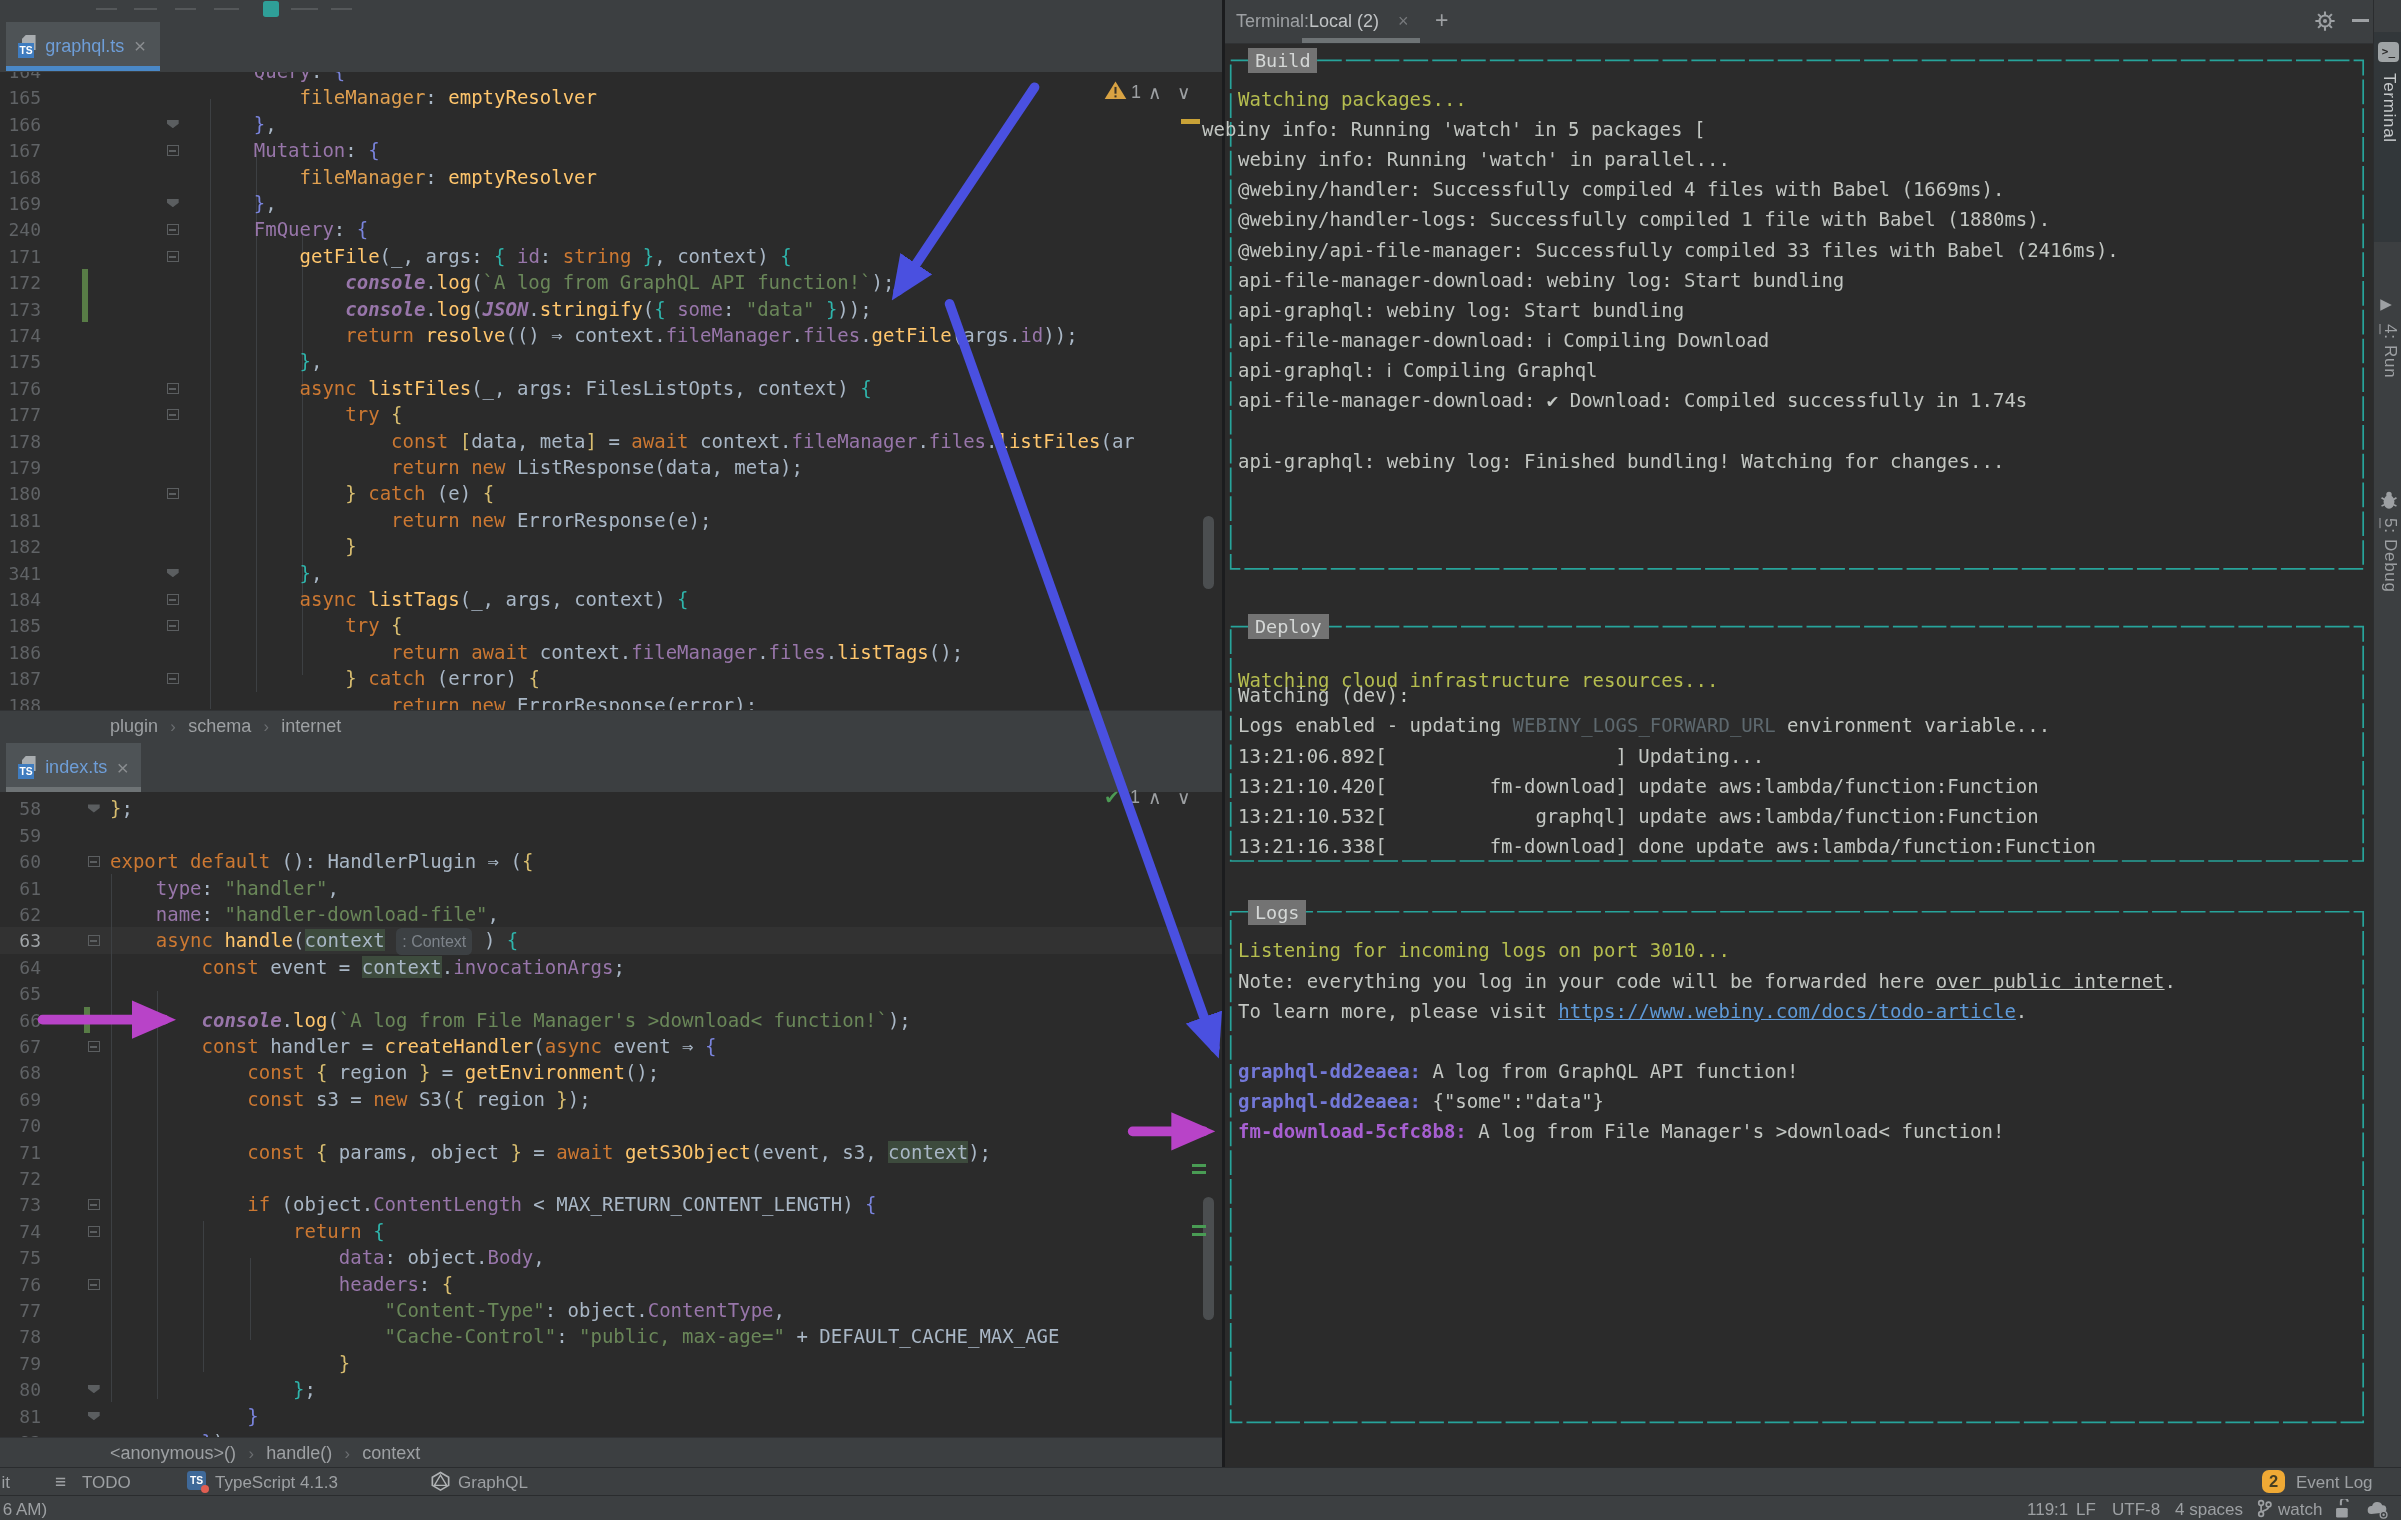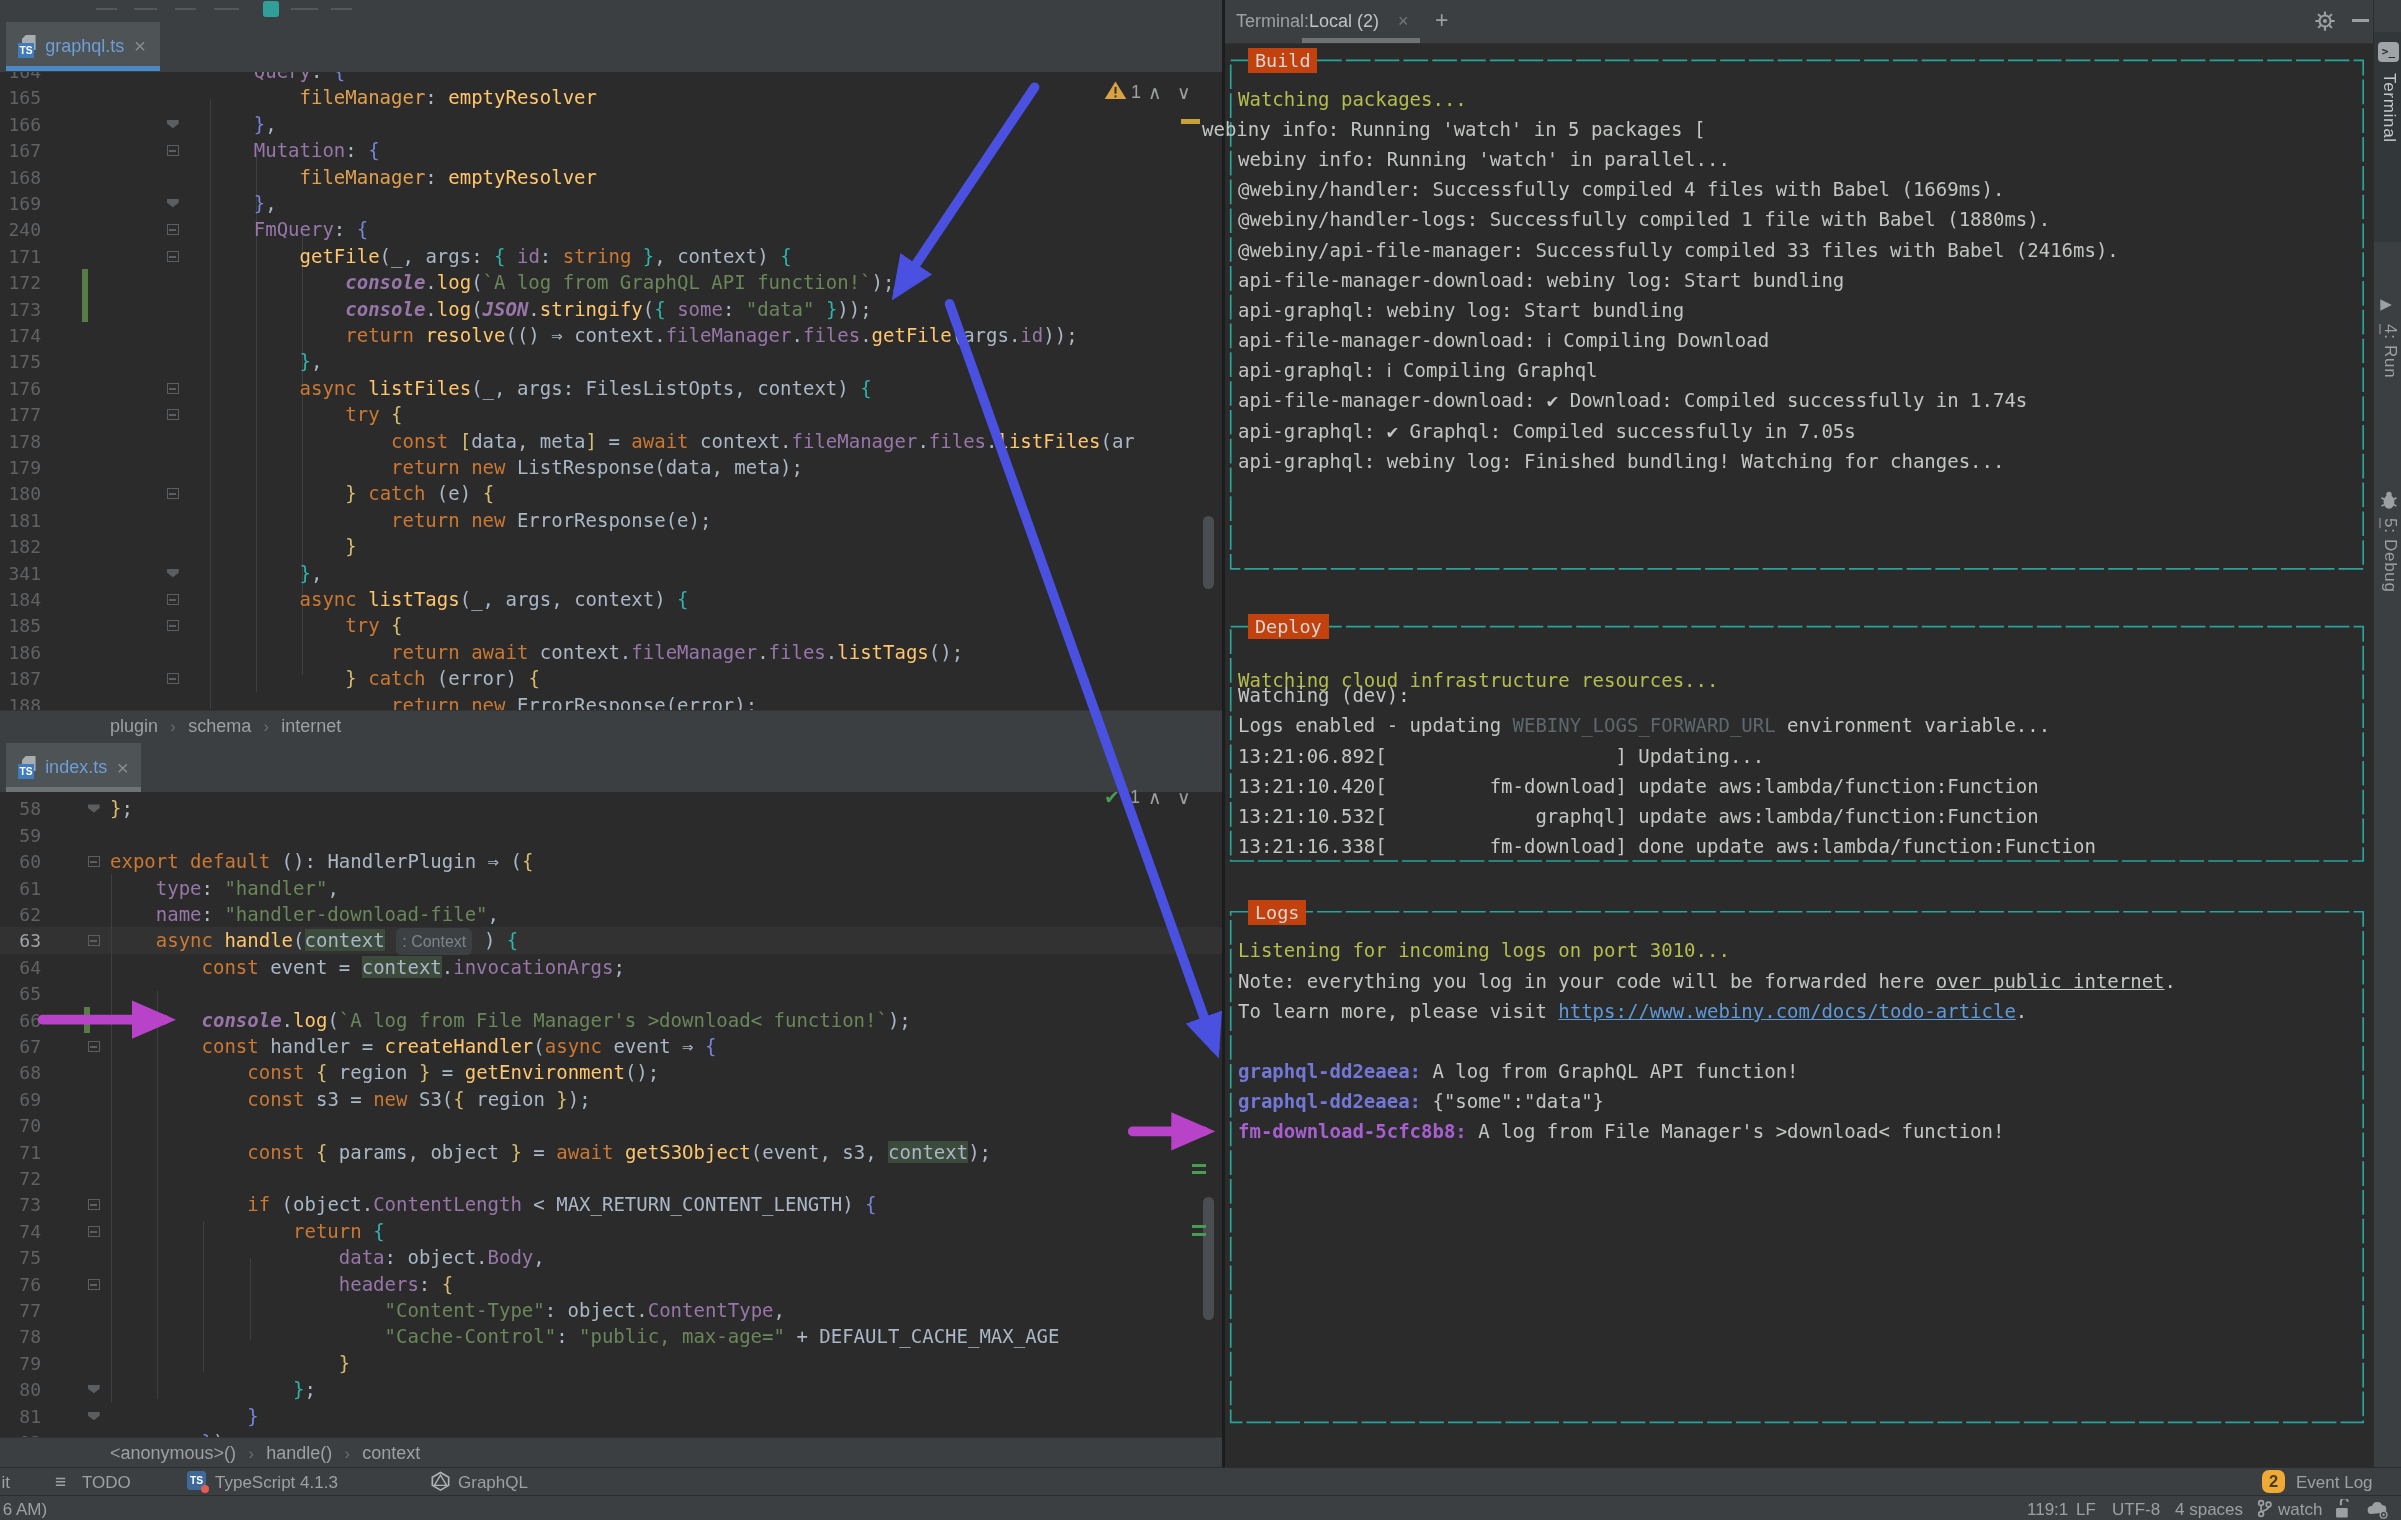--- a/index.html
+++ b/index.html
@@ -45,21 +45,21 @@
   
   .crumbs{display:flex;align-items:center;font-size:18px;color:#9da0a3;}
   .crumbs .sep{color:#6b6e71;margin:0 12.3px;font-size:16.5px;}
 
   
   .term-line{position:absolute;height:26px;line-height:26px;font-size:19px;white-space:pre;
              font-family:"DejaVu Sans Mono",monospace;}
   .t-n{color:#c2c6c2}.t-hl{color:#b5bd4f}.t-dim{color:#5d686e}
   .t-link{color:#5f9ad8}.t-gq{color:#7378d8;font-weight:bold}.t-fm{color:#a75fd1;font-weight:bold}
   .t-u{text-decoration:underline}
-  .boxlabel{position:absolute;background:#c2410c;color:#d4d7d6;font-size:18.5px;
+  .boxlabel{position:absolute;background:#737373;color:#d4d7d6;font-size:18.5px;
             font-family:"DejaVu Sans Mono",monospace;padding:0 6.9px;line-height:25px;}
 
   
   .stripe{left:2373px;top:0;width:29px;height:1467px;background:#3c3f41;border-left:0.7px solid #2b2d2f;}
   .vtext{writing-mode:vertical-rl;font-size:17px;color:#9da0a3;letter-spacing:0.7px;}
 
   .statustext{font-size:17px;color:#9da0a3;}
   .badge2{width:23px;height:23px;border-radius:6.9px;background:#efa935;color:#453d22;font-weight:bold;
           font-size:16.5px;display:flex;align-items:center;justify-content:center;}
   svg{display:block;}
@@ -312,21 +312,20 @@
     <div class="term-line" style="left: 1202px; top: 116px;"><span class="t-n">webiny info: Running 'watch' in 5 packages [</span></div>
     <div class="term-line" style="left: 1238px; top: 146px;"><span class="t-n">webiny info: Running 'watch' in parallel...</span></div>
     <div class="term-line" style="left: 1238px; top: 176px;"><span class="t-n">@webiny/handler: Successfully compiled 4 files with Babel (1669ms).</span></div>
     <div class="term-line" style="left: 1238px; top: 206px;"><span class="t-n">@webiny/handler-logs: Successfully compiled 1 file with Babel (1880ms).</span></div>
     <div class="term-line" style="left: 1238px; top: 237px;"><span class="t-n">@webiny/api-file-manager: Successfully compiled 33 files with Babel (2416ms).</span></div>
     <div class="term-line" style="left: 1238px; top: 267px;"><span class="t-n">api-file-manager-download: webiny log: Start bundling</span></div>
     <div class="term-line" style="left: 1238px; top: 297px;"><span class="t-n">api-graphql: webiny log: Start bundling</span></div>
     <div class="term-line" style="left: 1238px; top: 327px;"><span class="t-n">api-file-manager-download: ℹ Compiling Download</span></div>
     <div class="term-line" style="left: 1238px; top: 357px;"><span class="t-n">api-graphql: ℹ Compiling Graphql</span></div>
     <div class="term-line" style="left: 1238px; top: 387px;"><span class="t-n">api-file-manager-download: ✔ Download: Compiled successfully in 1.74s</span></div>
-    <div class="term-line" style="left: 1238px; top: 418px;"><span class="t-n">api-graphql: ✔ Graphql: Compiled successfully in 7.05s</span></div>
     <div class="term-line" style="left: 1238px; top: 448px;"><span class="t-n">api-graphql: webiny log: Finished bundling! Watching for changes...</span></div>
     <div class="boxlabel" style="left: 1248px; top: 614px;">Deploy</div>
     <div class="term-line" style="left: 1238px; top: 652px; margin-top: 15px;"><span class="t-hl">Watching cloud infrastructure resources...</span></div>
     <div class="term-line" style="left: 1238px; top: 682px;"><span class="t-n">Watching (dev):</span></div>
     <div class="term-line" style="left: 1238px; top: 712px;"><span class="t-n">Logs enabled - updating </span><span class="t-dim">WEBINY_LOGS_FORWARD_URL</span><span class="t-n"> environment variable...</span></div>
     <div class="term-line" style="left: 1238px; top: 743px;"><span class="t-n">13:21:06.892[                    ] Updating...</span></div>
     <div class="term-line" style="left: 1238px; top: 773px;"><span class="t-n">13:21:10.420[         fm-download] update aws:lambda/function:Function</span></div>
     <div class="term-line" style="left: 1238px; top: 803px;"><span class="t-n">13:21:10.532[             graphql] update aws:lambda/function:Function</span></div>
     <div class="term-line" style="left: 1238px; top: 833px;"><span class="t-n">13:21:16.338[         fm-download] done update aws:lambda/function:Function</span></div>
     <div class="boxlabel" style="left: 1248px; top: 900px;">Logs</div>

